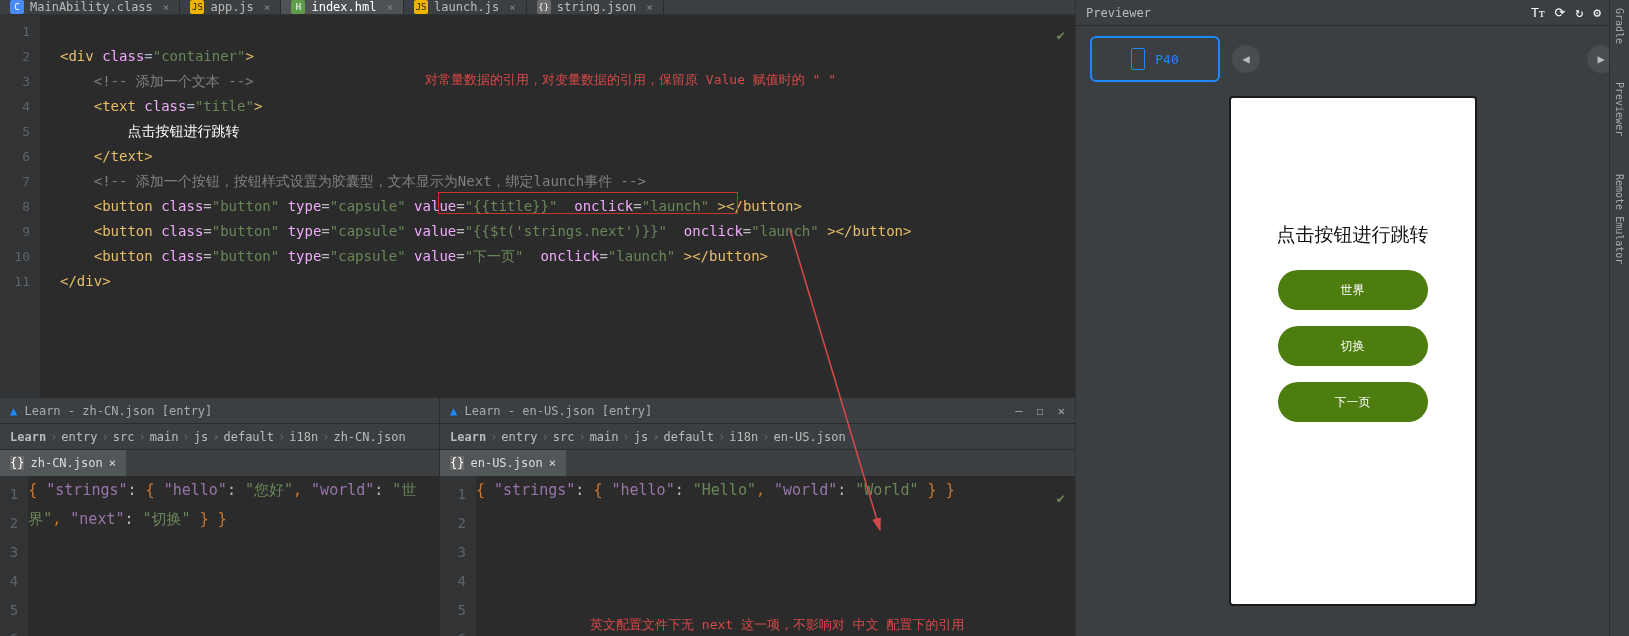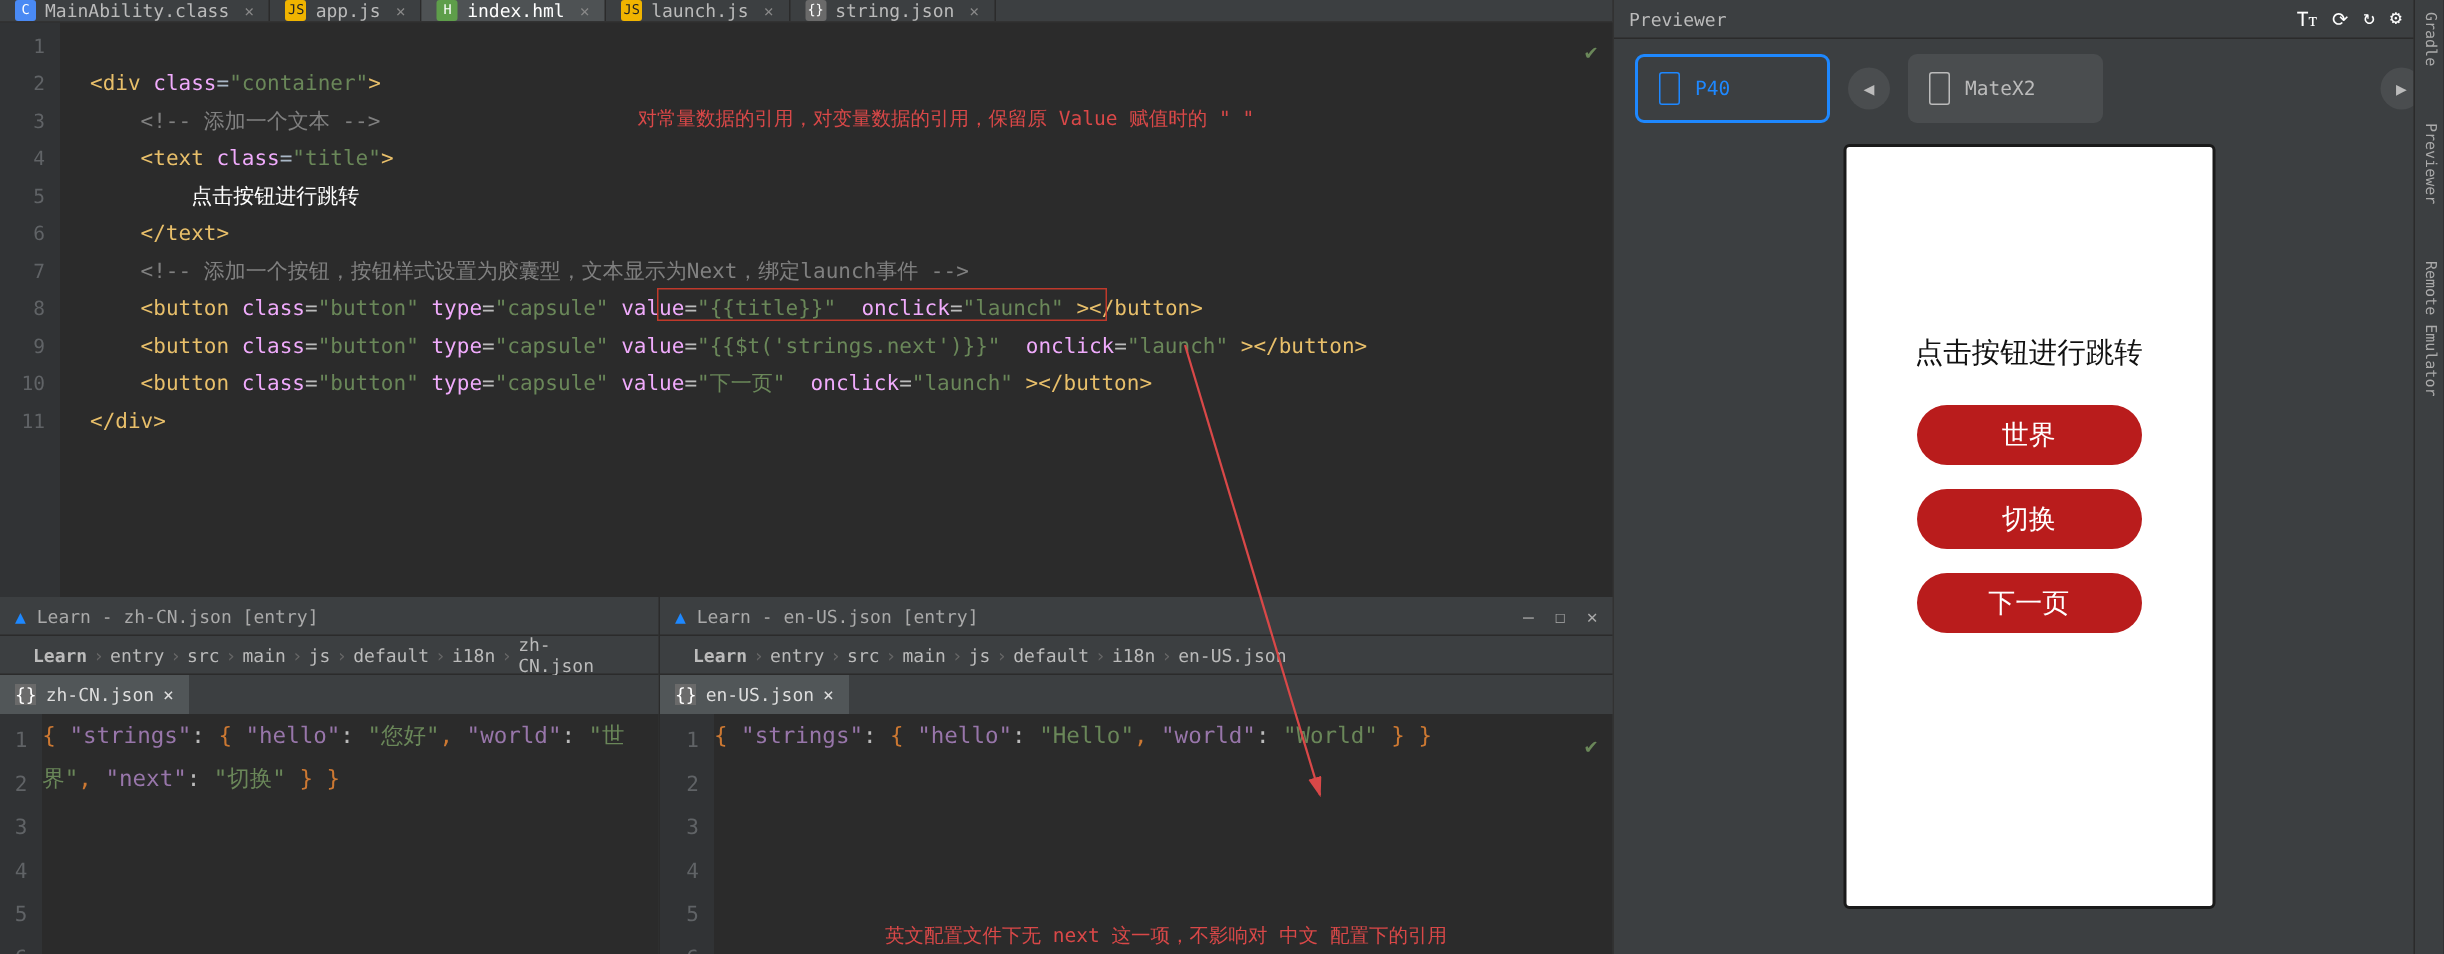--- a/index.html
+++ b/index.html
@@ -36,46 +36,46 @@
 .highlight-box { position:absolute; border:1px solid #c0392b; }
 .ok-check { position:absolute; right:10px; top:8px; color:#6A8759; font-size:14px; }
 
 
 .bottom-row { flex:1; display:flex; }
 .pane { display:flex; flex-direction:column; background:#3c3f41; }
 .pane.left { flex:0 0 440px; border-right:1px solid #2b2b2b; }
 .pane.right { flex:1; position:relative; }
 .pane-title { display:flex; align-items:center; height:26px; padding:0 10px; font-size:12px; color:#aaa; border-bottom:1px solid #2b2b2b; }
 .pane-title .win-btns { margin-left:auto; display:flex; gap:14px; color:#aaa; font-size:12px; }
-.breadcrumb { display:flex; align-items:center; height:26px; padding:0 22px; font-size:12px; color:#bbb; gap:4px; border-bottom:1px solid #2b2b2b; }
+.breadcrumb { display:flex; align-items:center; height:26px; padding:0 10px; font-size:12px; color:#bbb; gap:4px; border-bottom:1px solid #2b2b2b; }
 .breadcrumb .sep { color:#666; }
 .pane-tab-bar { display:flex; background:#3c3f41; height:26px; align-items:stretch; }
 .pane-tab { display:flex; align-items:center; gap:6px; padding:0 10px; font-size:12px; background:#515658; color:#ddd; cursor:pointer; }
 .pane-editor { flex:1; display:flex; background:#2b2b2b; position:relative; overflow:hidden; }
 .pane-editor .gutter { width:36px; line-height:29px; font-size:14px; }
 .pane-editor .code { line-height:29px; font-size:15px; }
 .json-key { color:#9876AA; }
 .json-str { color:#6A8759; }
 .json-punc { color:#CC7832; }
 
 
 .pv-head { display:flex; align-items:center; height:26px; padding:0 10px; font-size:12px; color:#bbb; border-bottom:1px solid #2b2b2b; }
 .pv-head .tools { margin-left:auto; display:flex; gap:10px; color:#ffffff; font-size:13px; }
 .pv-path { display:flex; align-items:center; height:30px; padding:0 10px; font-family:sans-serif; font-size:13px; color:#ddd; }
 .pv-path .tools { margin-left:auto; display:flex; gap:12px; color:#aaa; }
 .pv-devices { display:flex; align-items:center; gap:12px; padding:10px 14px; }
 .dev-chip { display:flex; align-items:center; gap:10px; height:46px; padding:0 14px; border-radius:6px; min-width:130px; font-family:sans-serif; font-size:13px; cursor:pointer; }
-.dev-chip.selected { border:2px solid #1e88ff; color:#1e88ff; }
+.dev-chip.selected { border:2px solid #1e88ff; color:#1e88ff;justify-content:center; }
 .dev-chip.other { background:#4a4d4f; color:#bbb; }
 .dev-chip .phone-ic { width:14px; height:22px; border:1.5px solid currentColor; border-radius:2px; }
 .nav-circle { width:28px; height:28px; border-radius:50%; background:#4a4d4f; display:flex; align-items:center; justify-content:center; color:#bbb; font-size:12px; cursor:pointer; }
 .pv-canvas { flex:1; display:flex; justify-content:center; padding-top:4px; overflow:hidden; }
 .phone-shell { width:248px; height:510px; background:#fff; border:2px solid #1a1a1a; border-radius:4px; display:flex; flex-direction:column; align-items:center; padding-top:124px; gap:22px; font-family:sans-serif; }
 .phone-title { color:#111; font-size:19px; font-weight:500; }
-.phone-btn { width:150px; height:40px; border-radius:20px; background:#b91c1c; color:#fff; display:flex; align-items:center; justify-content:center; font-size:18px; cursor:pointer; }
+.phone-btn { width:150px; height:40px; border-radius:20px; background:#4d7c0f; color:#fff; display:flex; align-items:center; justify-content:center; font-size:12px; cursor:pointer; }
 .phone-btn.gap-tight{ margin-top:-6px; }
 
 svg.arrow { position:absolute; pointer-events:none; }
 </style>
 </head>
 <body>
 
 <div class="root">
   <div class="main-col">
 
@@ -250,24 +250,20 @@
         <span>⚙</span>
         <span>—</span>
       </div>
     </div>
     <div class="pv-devices">
       <div class="dev-chip selected">
           <span class="phone-ic"></span>
           <span>P40</span>
         </div>
       <div class="nav-circle">◀</div>
-      <div class="dev-chip other">
-          <span class="phone-ic"></span>
-          <span>MateX2</span>
-        </div>
       <div style="flex:1"></div>
       <div class="nav-circle">▶</div>
     </div>
     <div class="pv-canvas">
       <div class="phone-shell">
         <div class="phone-title">点击按钮进行跳转</div>
         <div class="phone-btn">世界</div>
         <div class="phone-btn gap-tight">切换</div>
         <div class="phone-btn gap-tight">下一页</div>
       </div>

